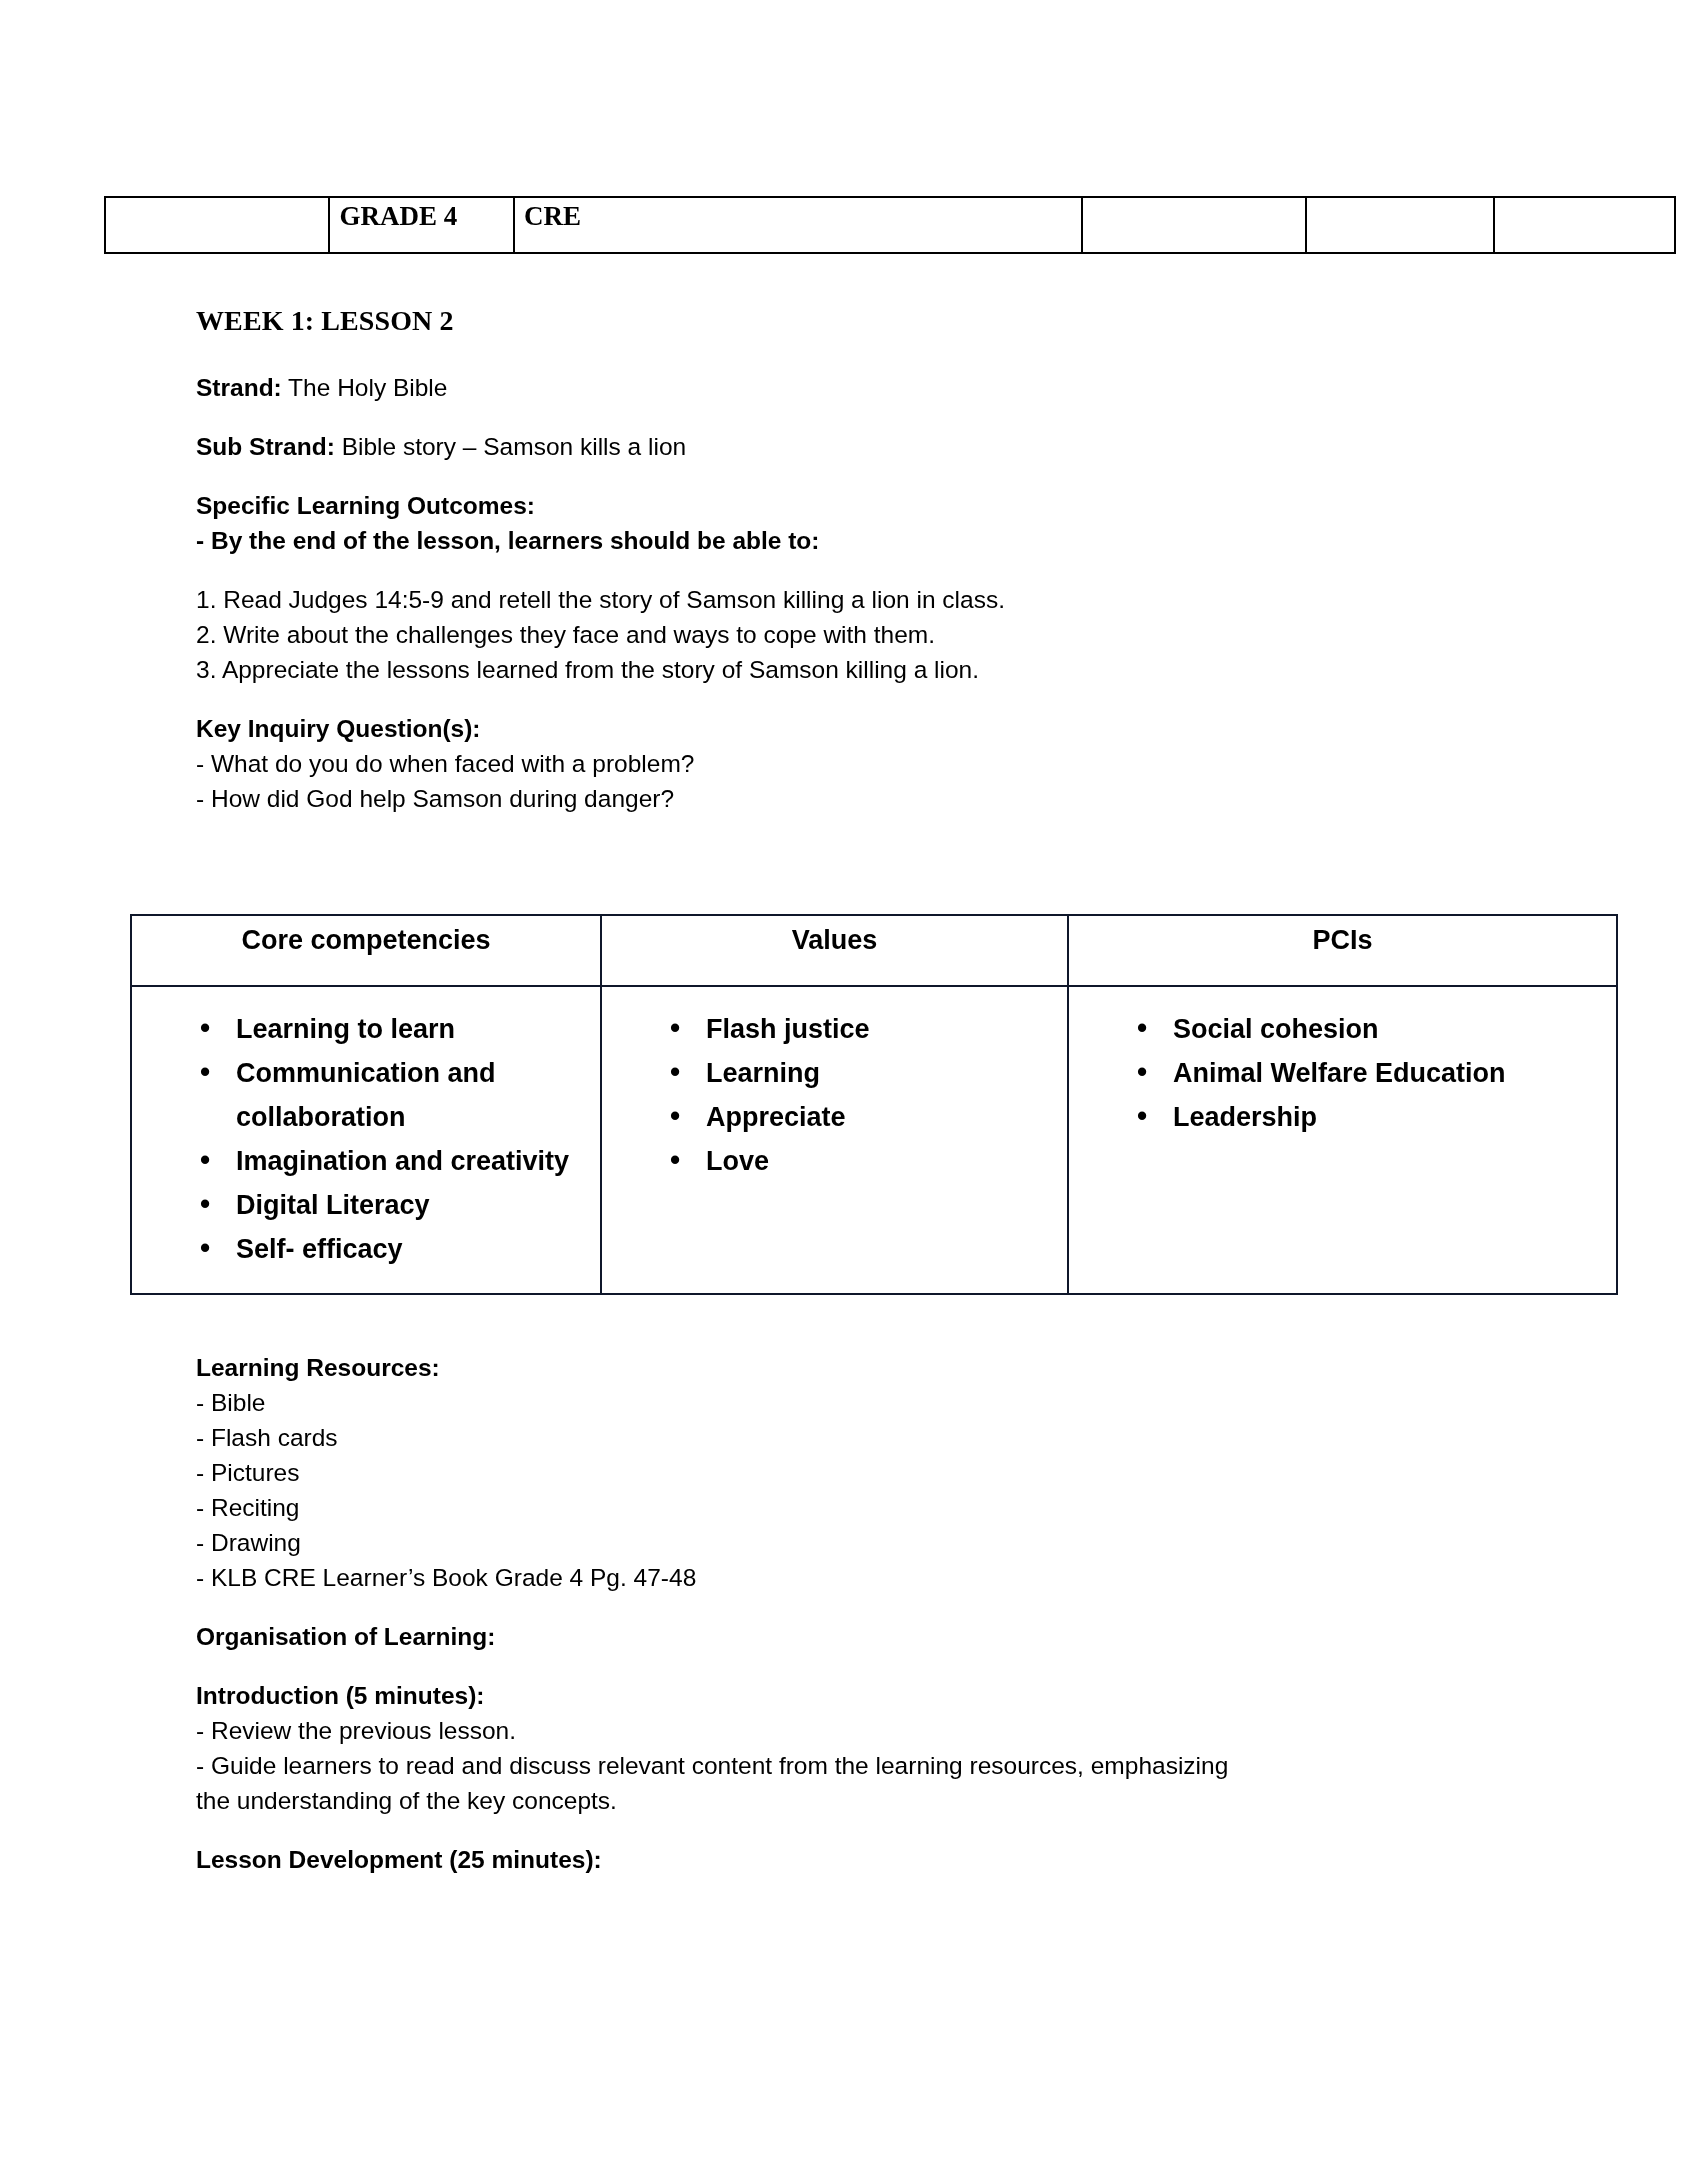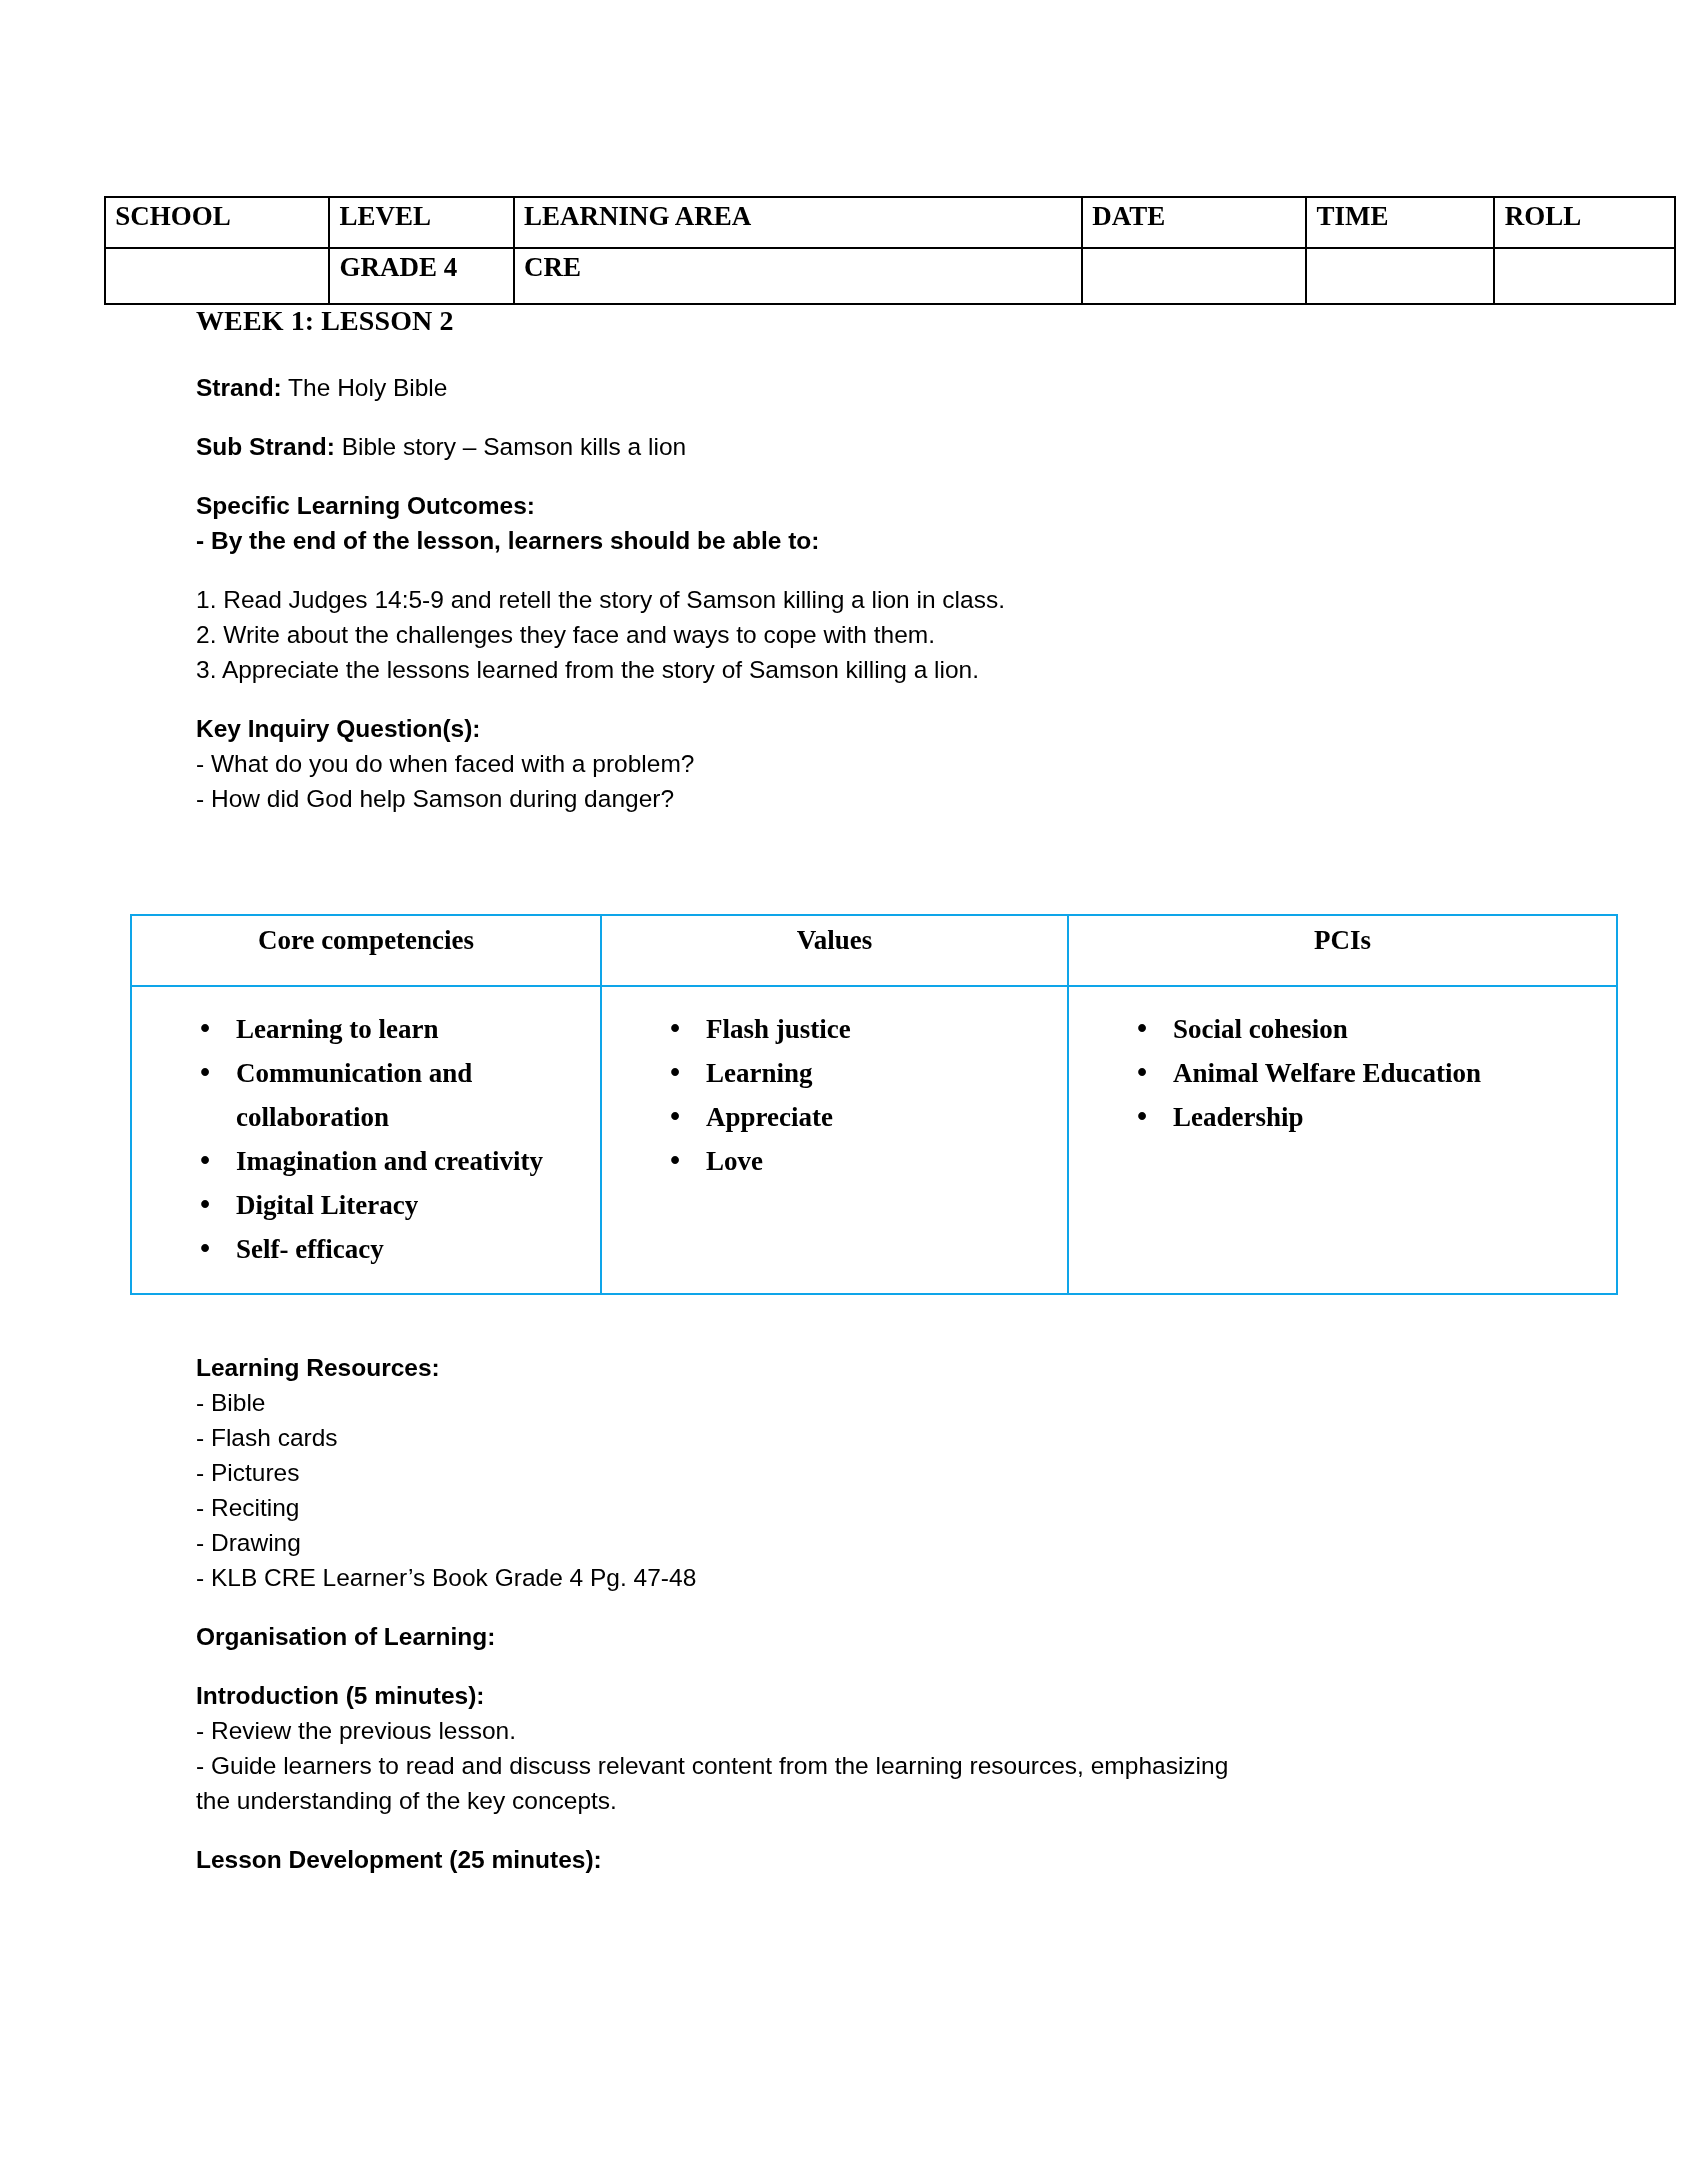--- a/index.html
+++ b/index.html
@@ -90,22 +90,22 @@
   .comp-table {
     position: absolute;
     left: 130px;
     top: 914px;
     width: 1486px;
     border-collapse: collapse;
     table-layout: fixed;
     font-family: "Liberation Serif", serif;
   }
   .comp-table th, .comp-table td {
-    border: 2px solid #0ea5e9;
-    font-family: Liberation Serif, serif;
+    border: 2px solid #0f172a;
+    font-family: Liberation Sans, sans-serif;
     font-weight: bold;
     vertical-align: top;
   }
   .comp-table th {
     font-size: 27px;
     text-align: center;
     height: 71px;
     padding-top: 9.3px;
     box-sizing: border-box;
   }
@@ -140,28 +140,20 @@
     line-height: 44px;
   }
 </style>
 </head>
 <body>
 
 <div class="page">
 
   <table class="header-table">
     <tbody>
-        <tr class="hdr">
-      <td class="col-school">SCHOOL</td>
-      <td class="col-level">LEVEL</td>
-      <td class="col-area">LEARNING AREA</td>
-      <td class="col-date">DATE</td>
-      <td class="col-time">TIME</td>
-      <td class="col-roll">ROLL</td>
-    </tr>
     <tr class="val">
       <td class="col-school"></td>
       <td class="col-level">GRADE 4</td>
       <td class="col-area">CRE</td>
       <td class="col-date"></td>
       <td class="col-time"></td>
       <td class="col-roll"></td>
     </tr>
   </tbody>
     </table>

